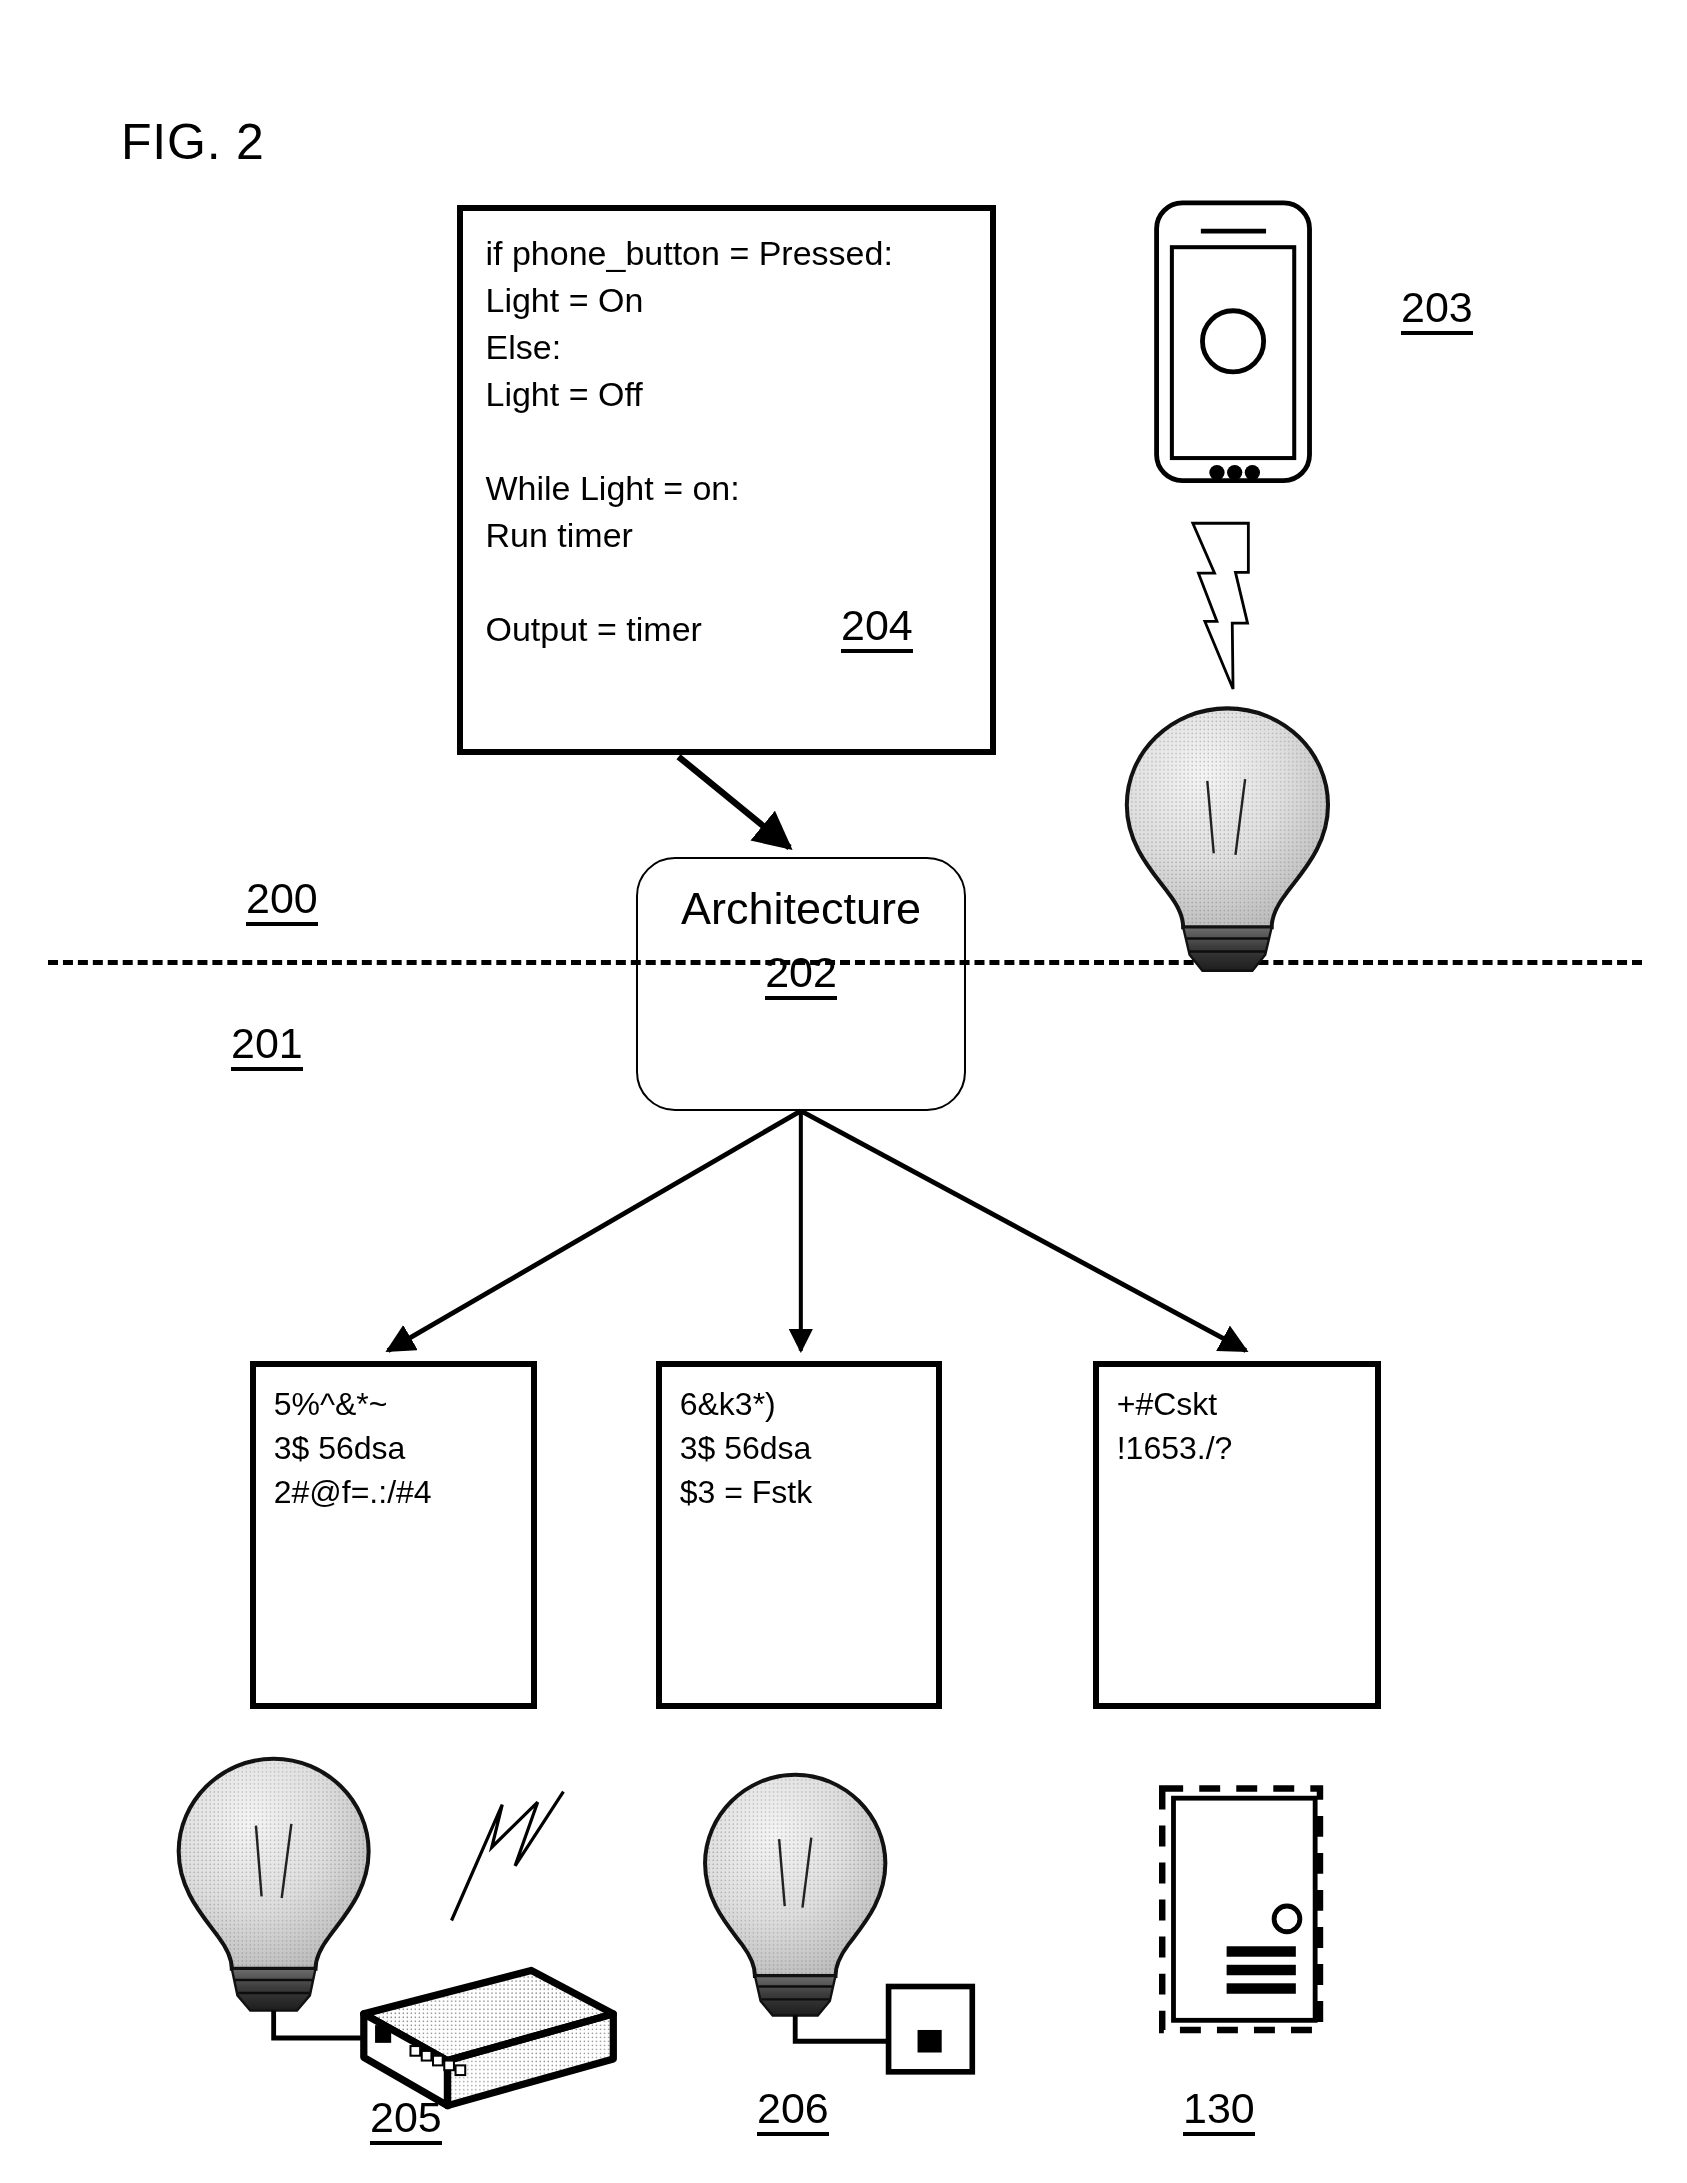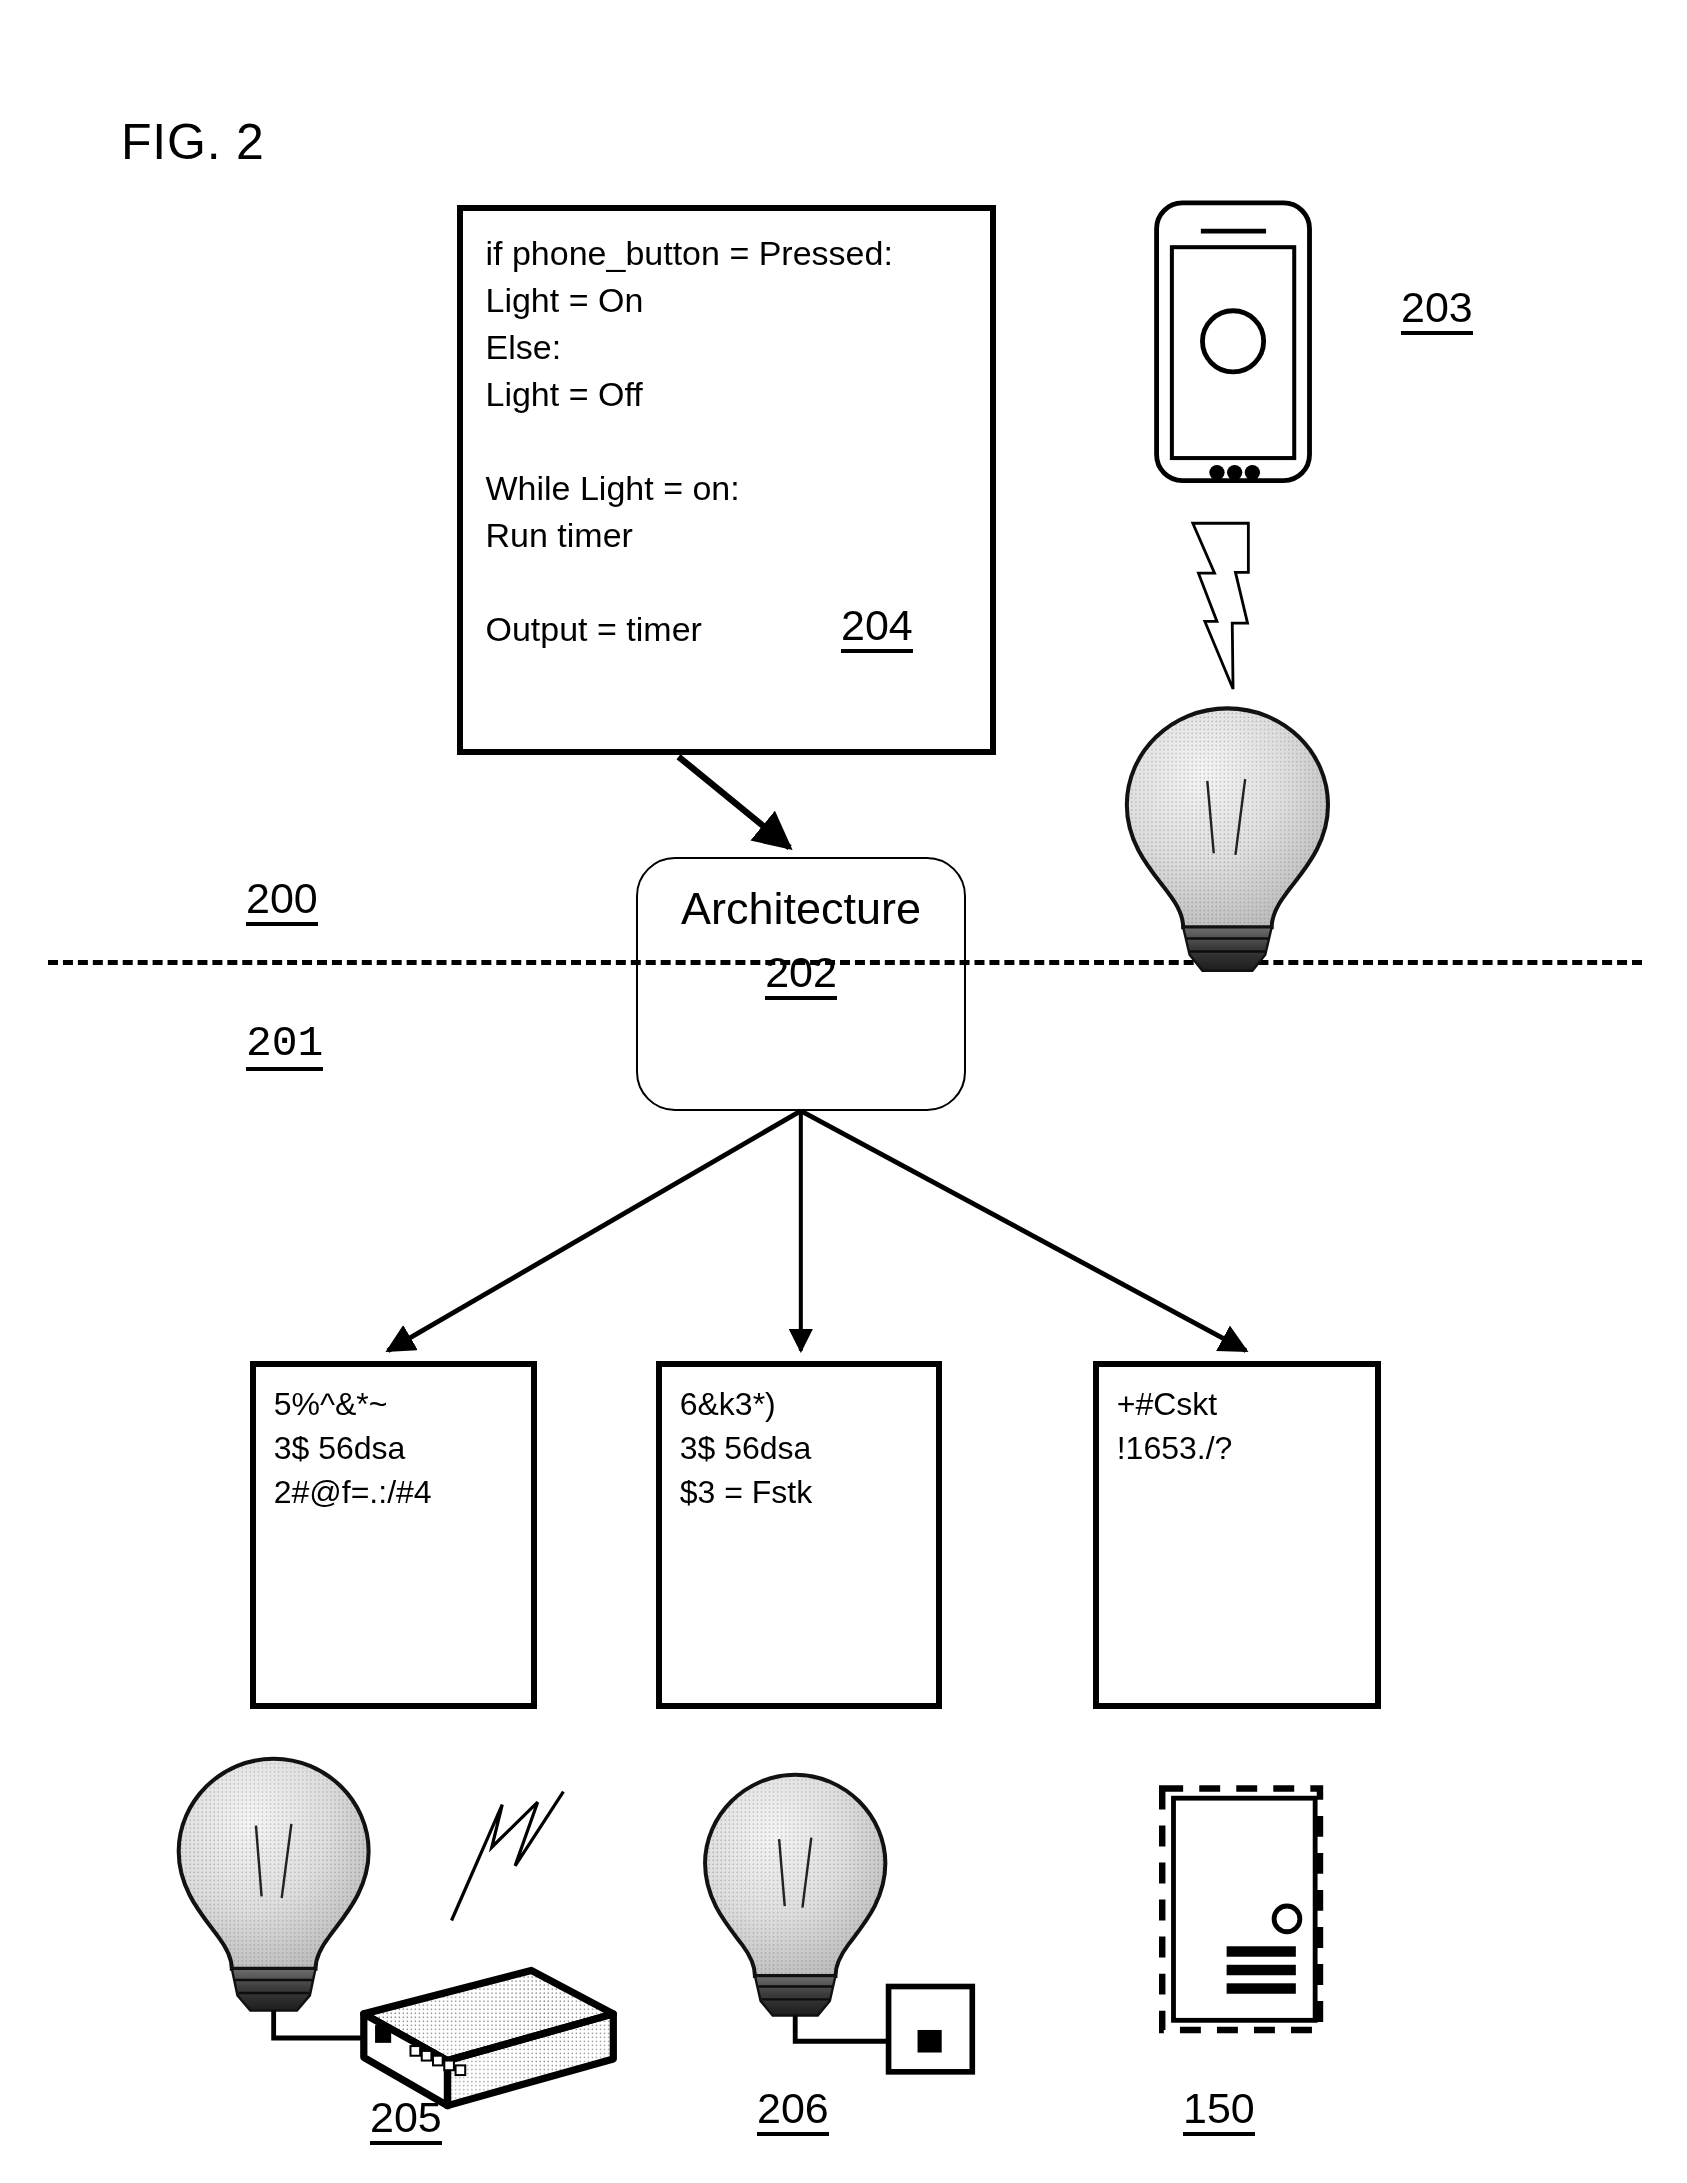--- a/index.html
+++ b/index.html
@@ -86,21 +86,21 @@
 
   
   #divider {
     left: 48px;
     top: 960px;
     width: 1594px;
     height: 0;
     border-top: 5.6px dashed #000;
   }
   #ref-200 { left: 246px; top: 877px; }
-  #ref-201 { left: 246px; top: 1022px; font-family: Liberation Mono, monospace; }
+  #ref-201 { left: 231px; top: 1022px; }
   #ref-203 { left: 1401px; top: 286px; }
 
   
   .out-box {
     border: 6.4px solid #000;
     box-sizing: border-box;
     background: #fff;
     top: 1361px;
     height: 348px;
   }
@@ -169,21 +169,21 @@
 3$ 56dsa
 $3 = Fstk</div>
   </div>
   <div class="abs out-box" id="out-box-3">
     <div class="out-text">+#Cskt
 !1653./?</div>
   </div>
 
   <div class="abs ref" id="ref-205">205</div>
   <div class="abs ref" id="ref-206">206</div>
-  <div class="abs ref" id="ref-207">150</div>
+  <div class="abs ref" id="ref-207">130</div>
 
   <svg class="abs" id="overlay" viewBox="0 0 2096 2712" xmlns="http://www.w3.org/2000/svg">
     <defs>
 
       <radialGradient id="glassGrad" cx="38%" cy="30%" r="78%">
         <stop offset="0%" stop-color="#f4f4f4"></stop>
         <stop offset="52%" stop-color="#dedede"></stop>
         <stop offset="100%" stop-color="#b9b9b9"></stop>
       </radialGradient>
       <pattern id="dots" width="5" height="5" patternUnits="userSpaceOnUse">

